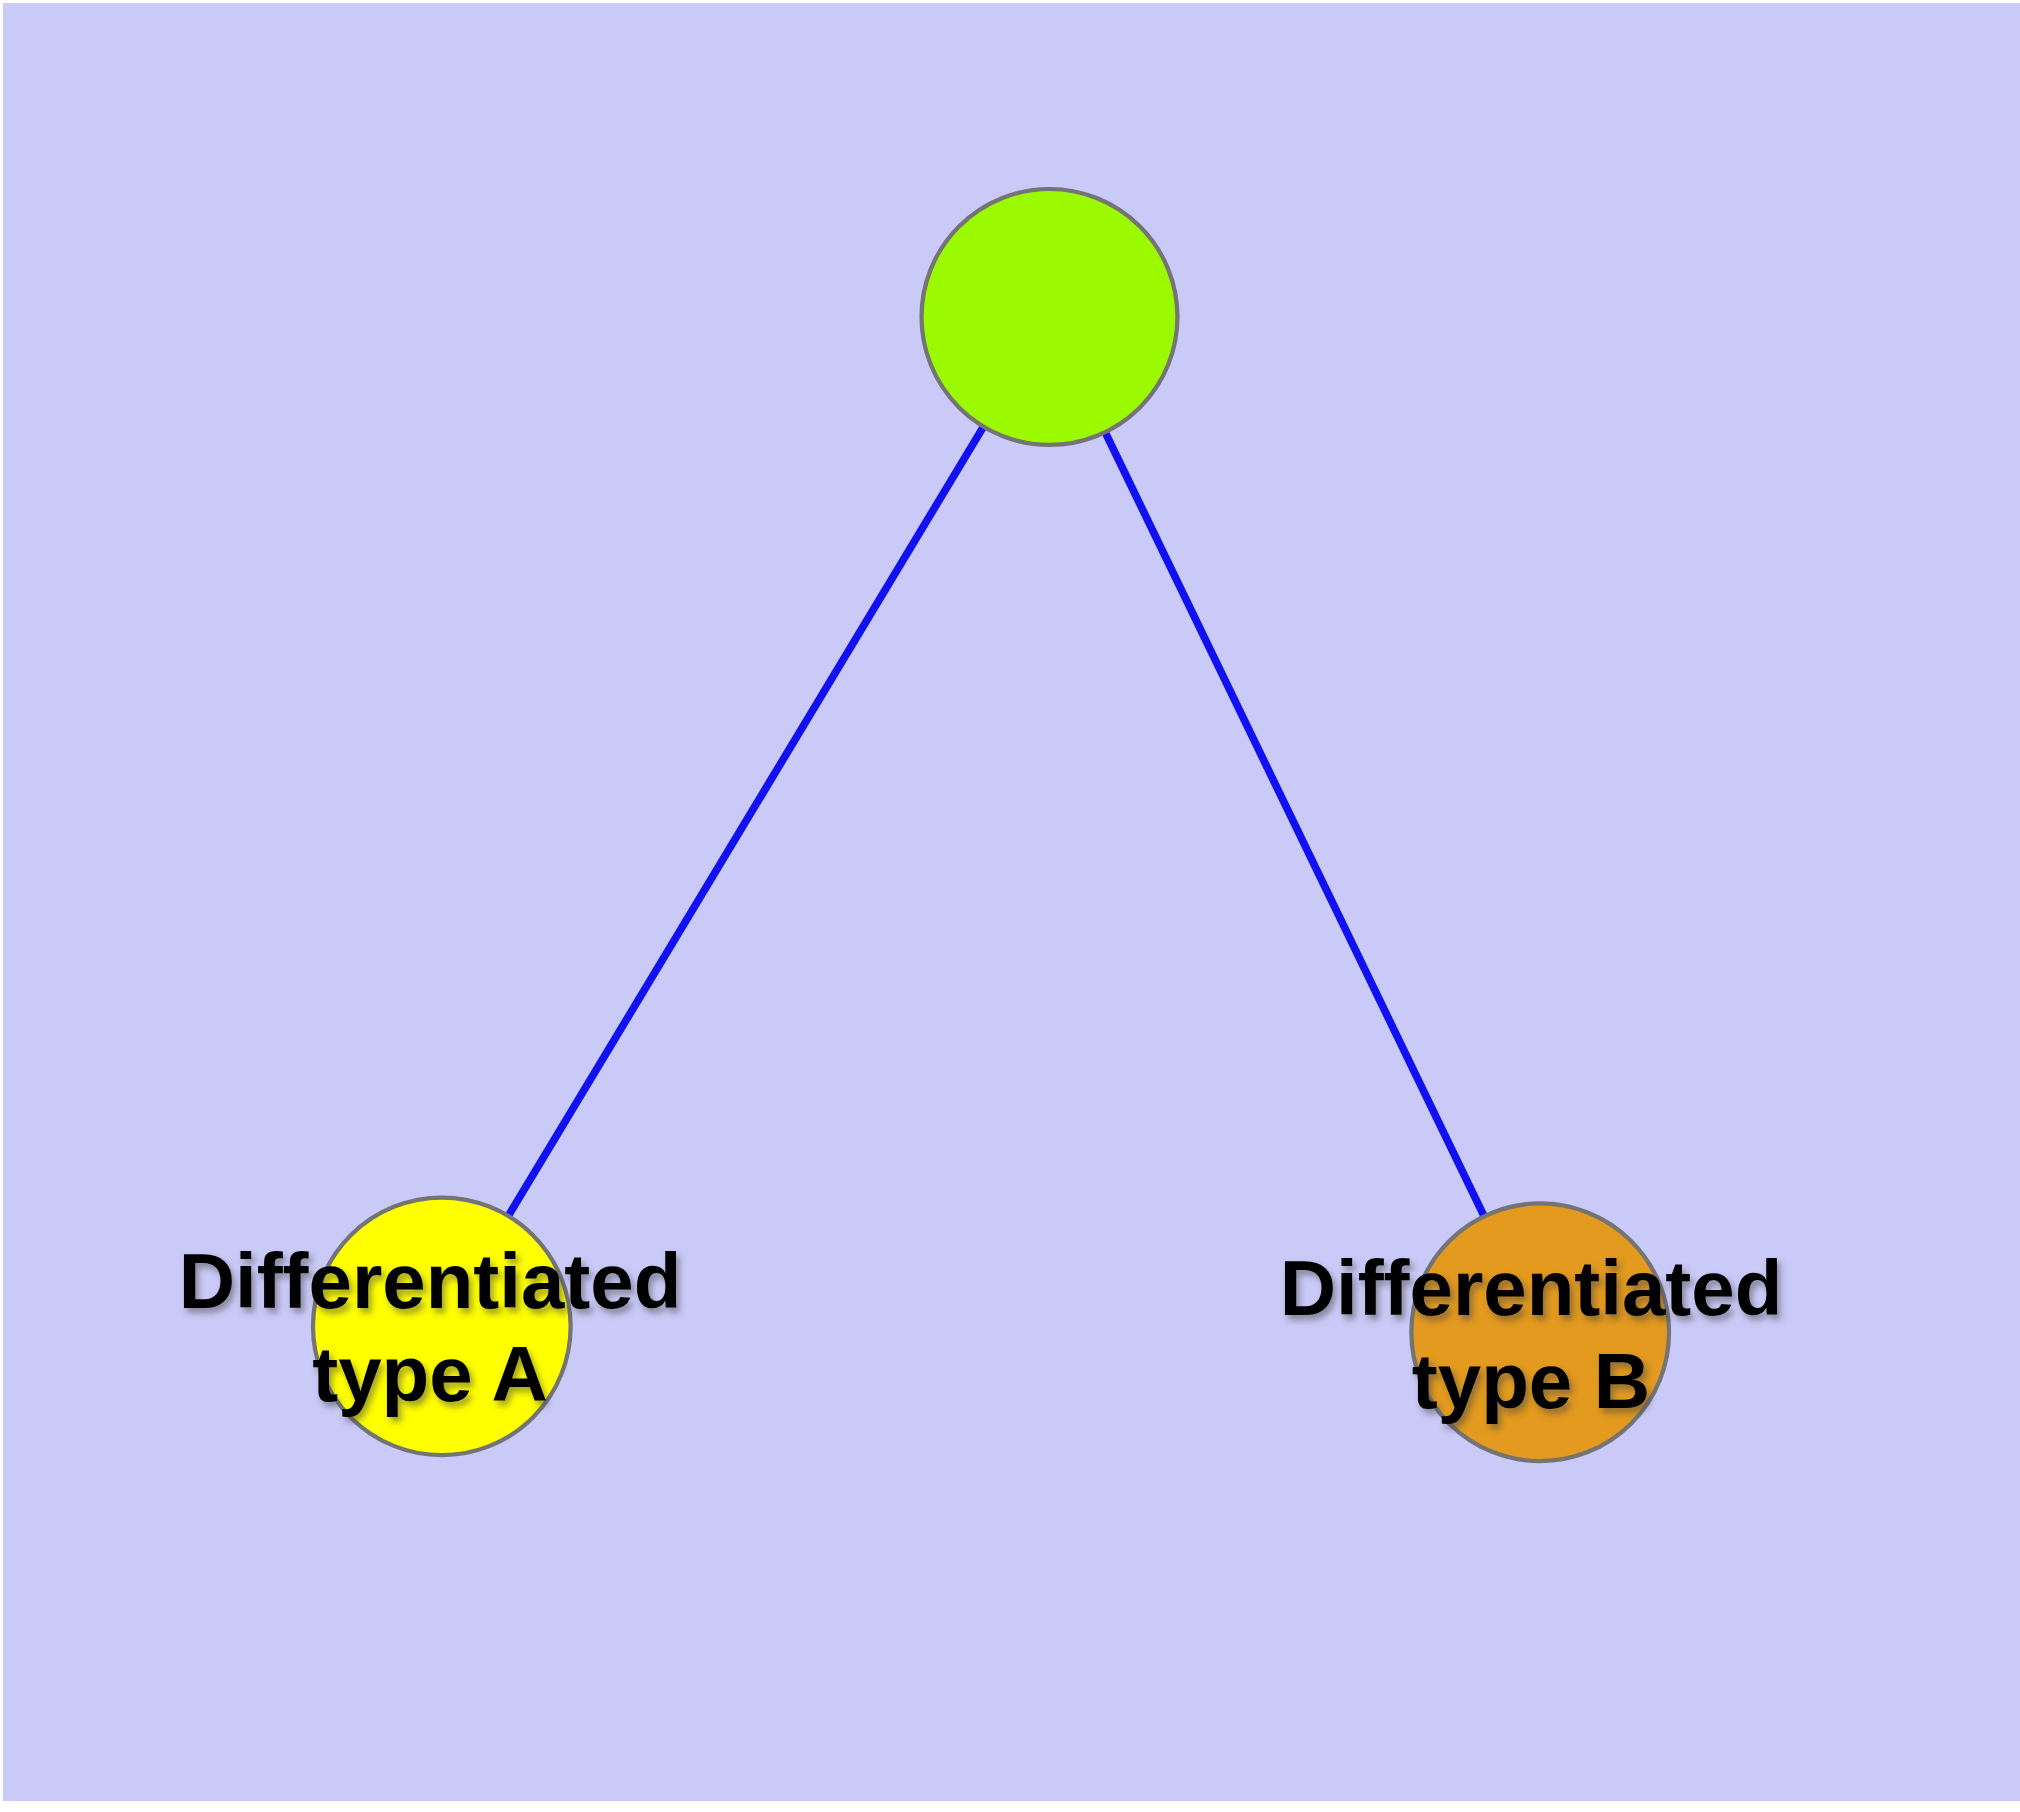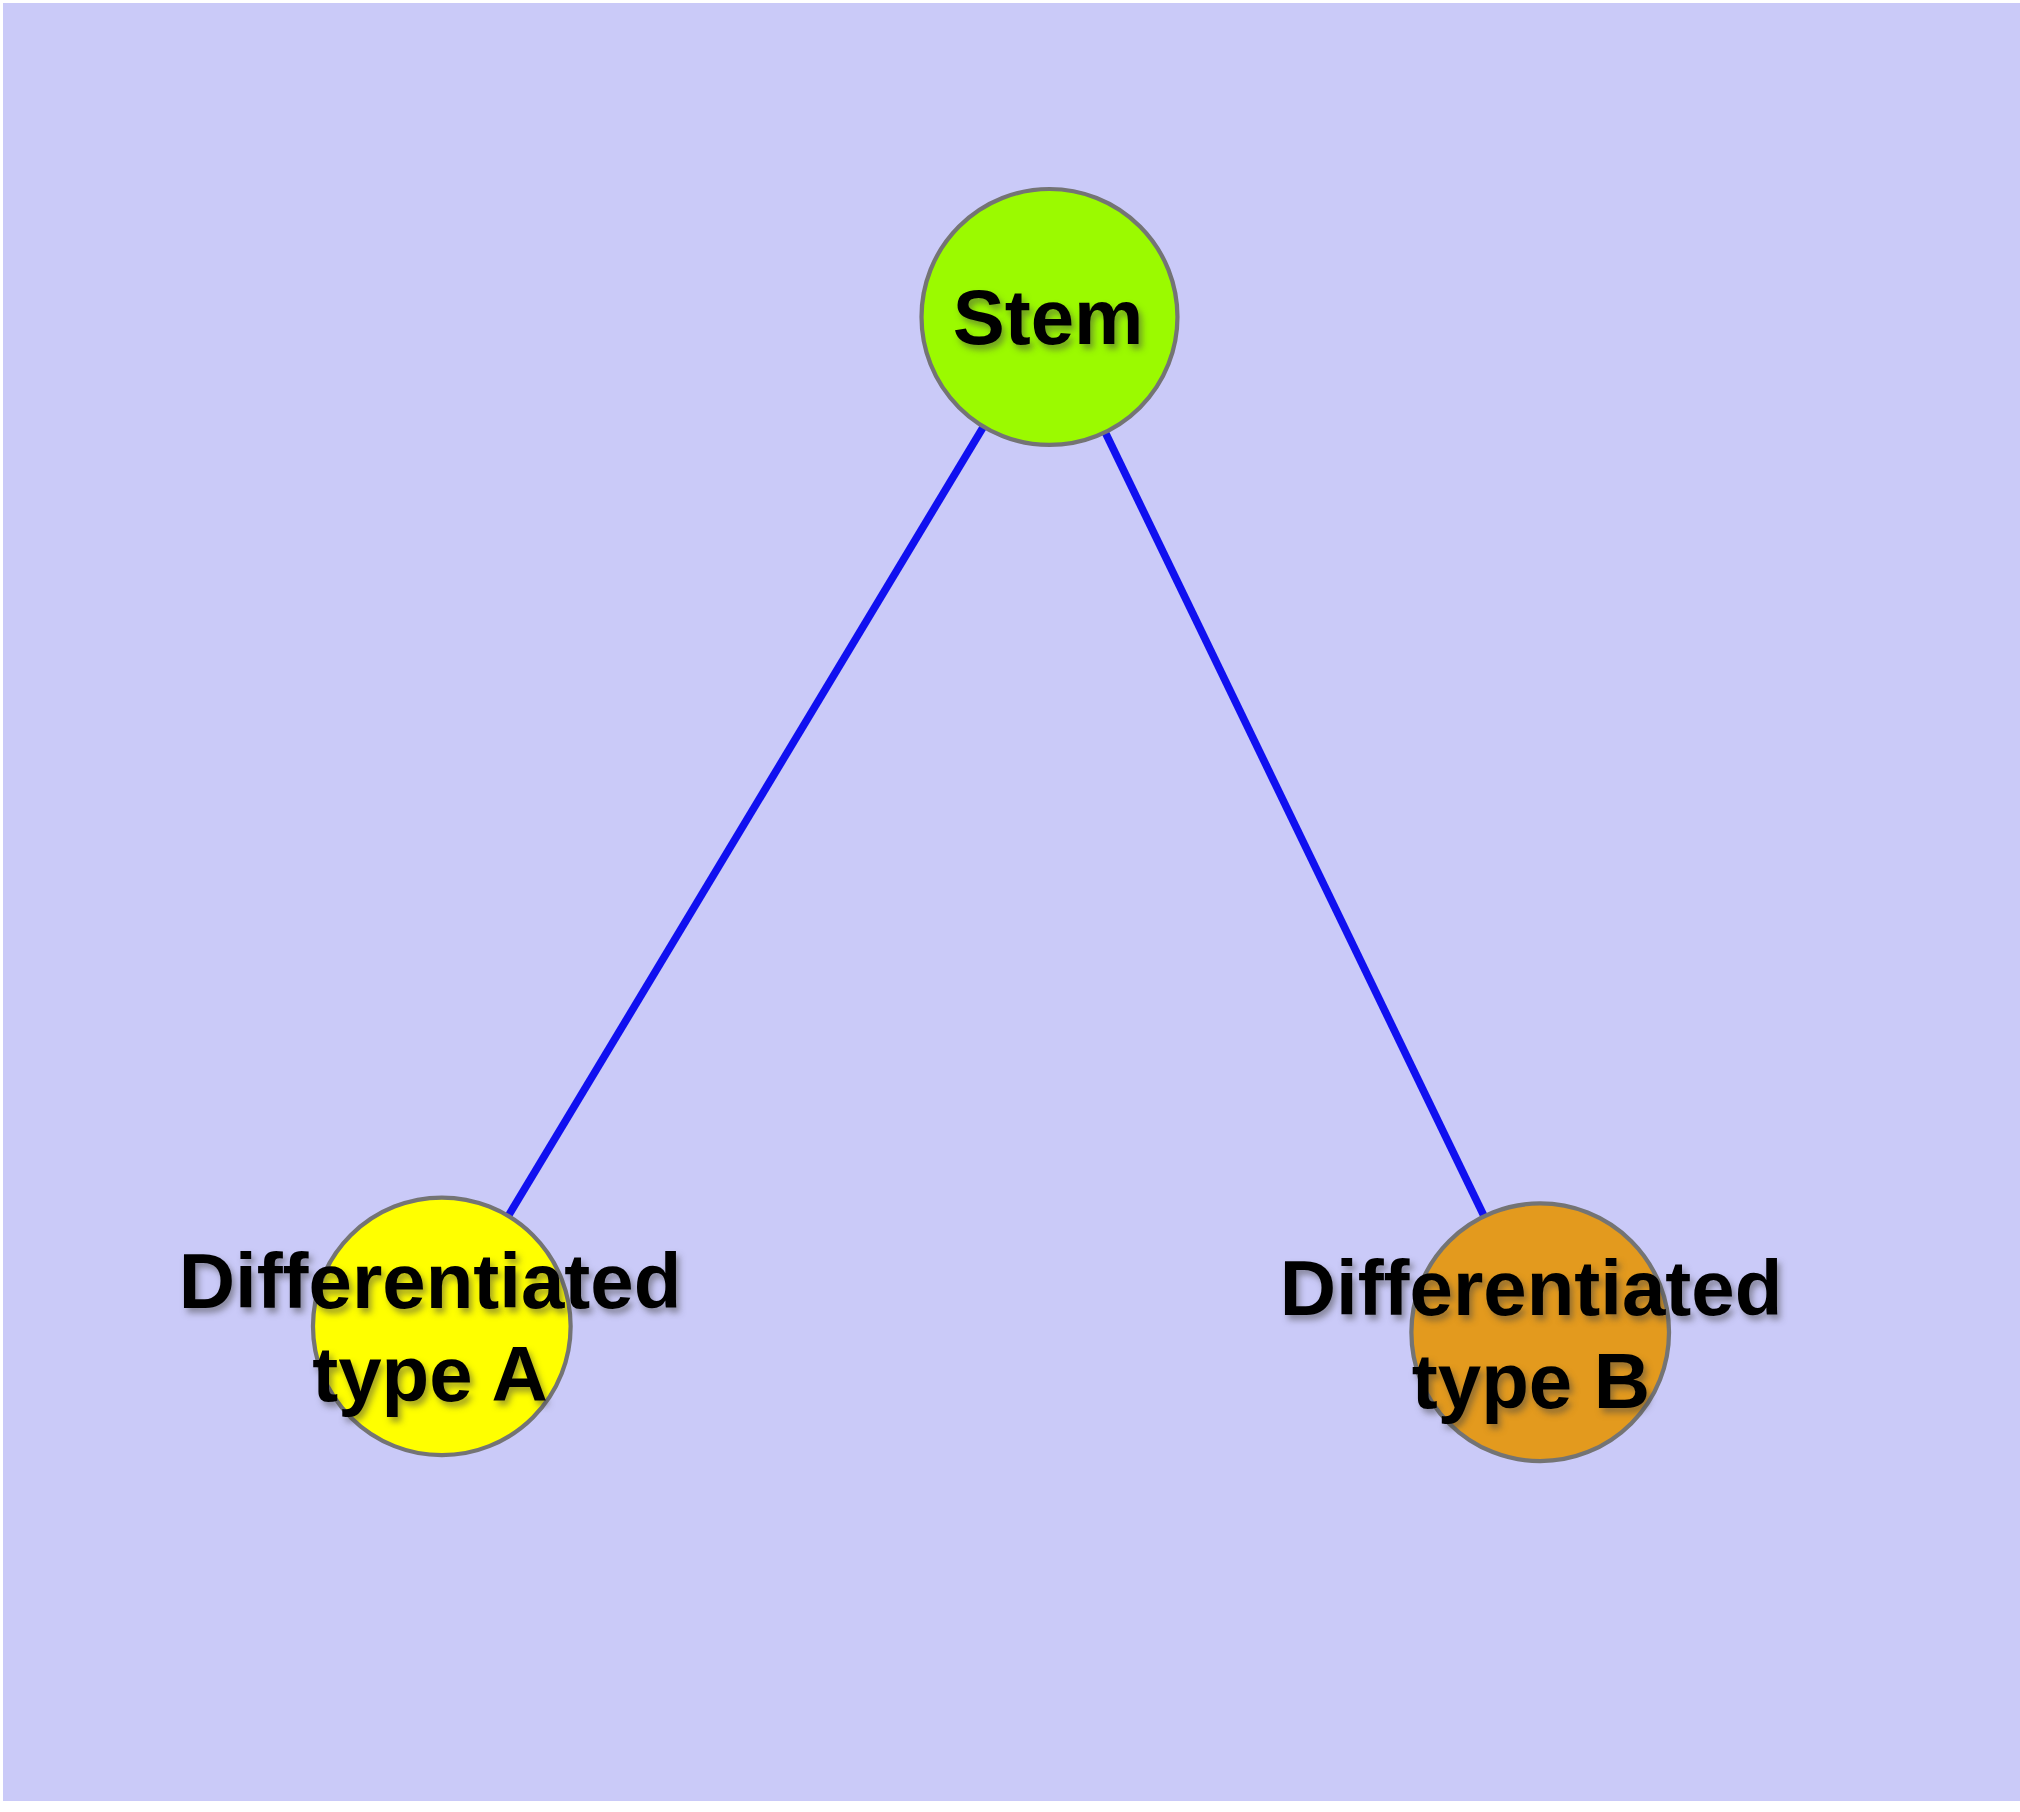--- a/index.html
+++ b/index.html
@@ -56,21 +56,20 @@
 
   <svg class="graph" viewBox="0 0 2384 2138" xmlns="http://www.w3.org/2000/svg">
     <line class="edge" x1="1238" y1="374" x2="521" y2="1565" stroke="#1010f0"></line>
     <line class="edge" x1="1238" y1="374" x2="1817" y2="1572" stroke="#1010f0"></line>
 
     <circle class="node" cx="1238" cy="374" r="151" fill="#9bfa00"></circle>
     <circle class="node" cx="521" cy="1565" r="152" fill="#ffff00"></circle>
     <circle class="node" cx="1817" cy="1572" r="152" fill="#e39a1e"></circle>
   </svg>
 
-  <div class="label" style="left:1048px; top:317px;">Stem</div>
 
   <div class="label" style="left:430px; top:1328px;">Differentiated
 type A</div>
 
   <div class="label" style="left:1531px; top:1335px;">Differentiated
 type B</div>
 
 </div>
 
 

